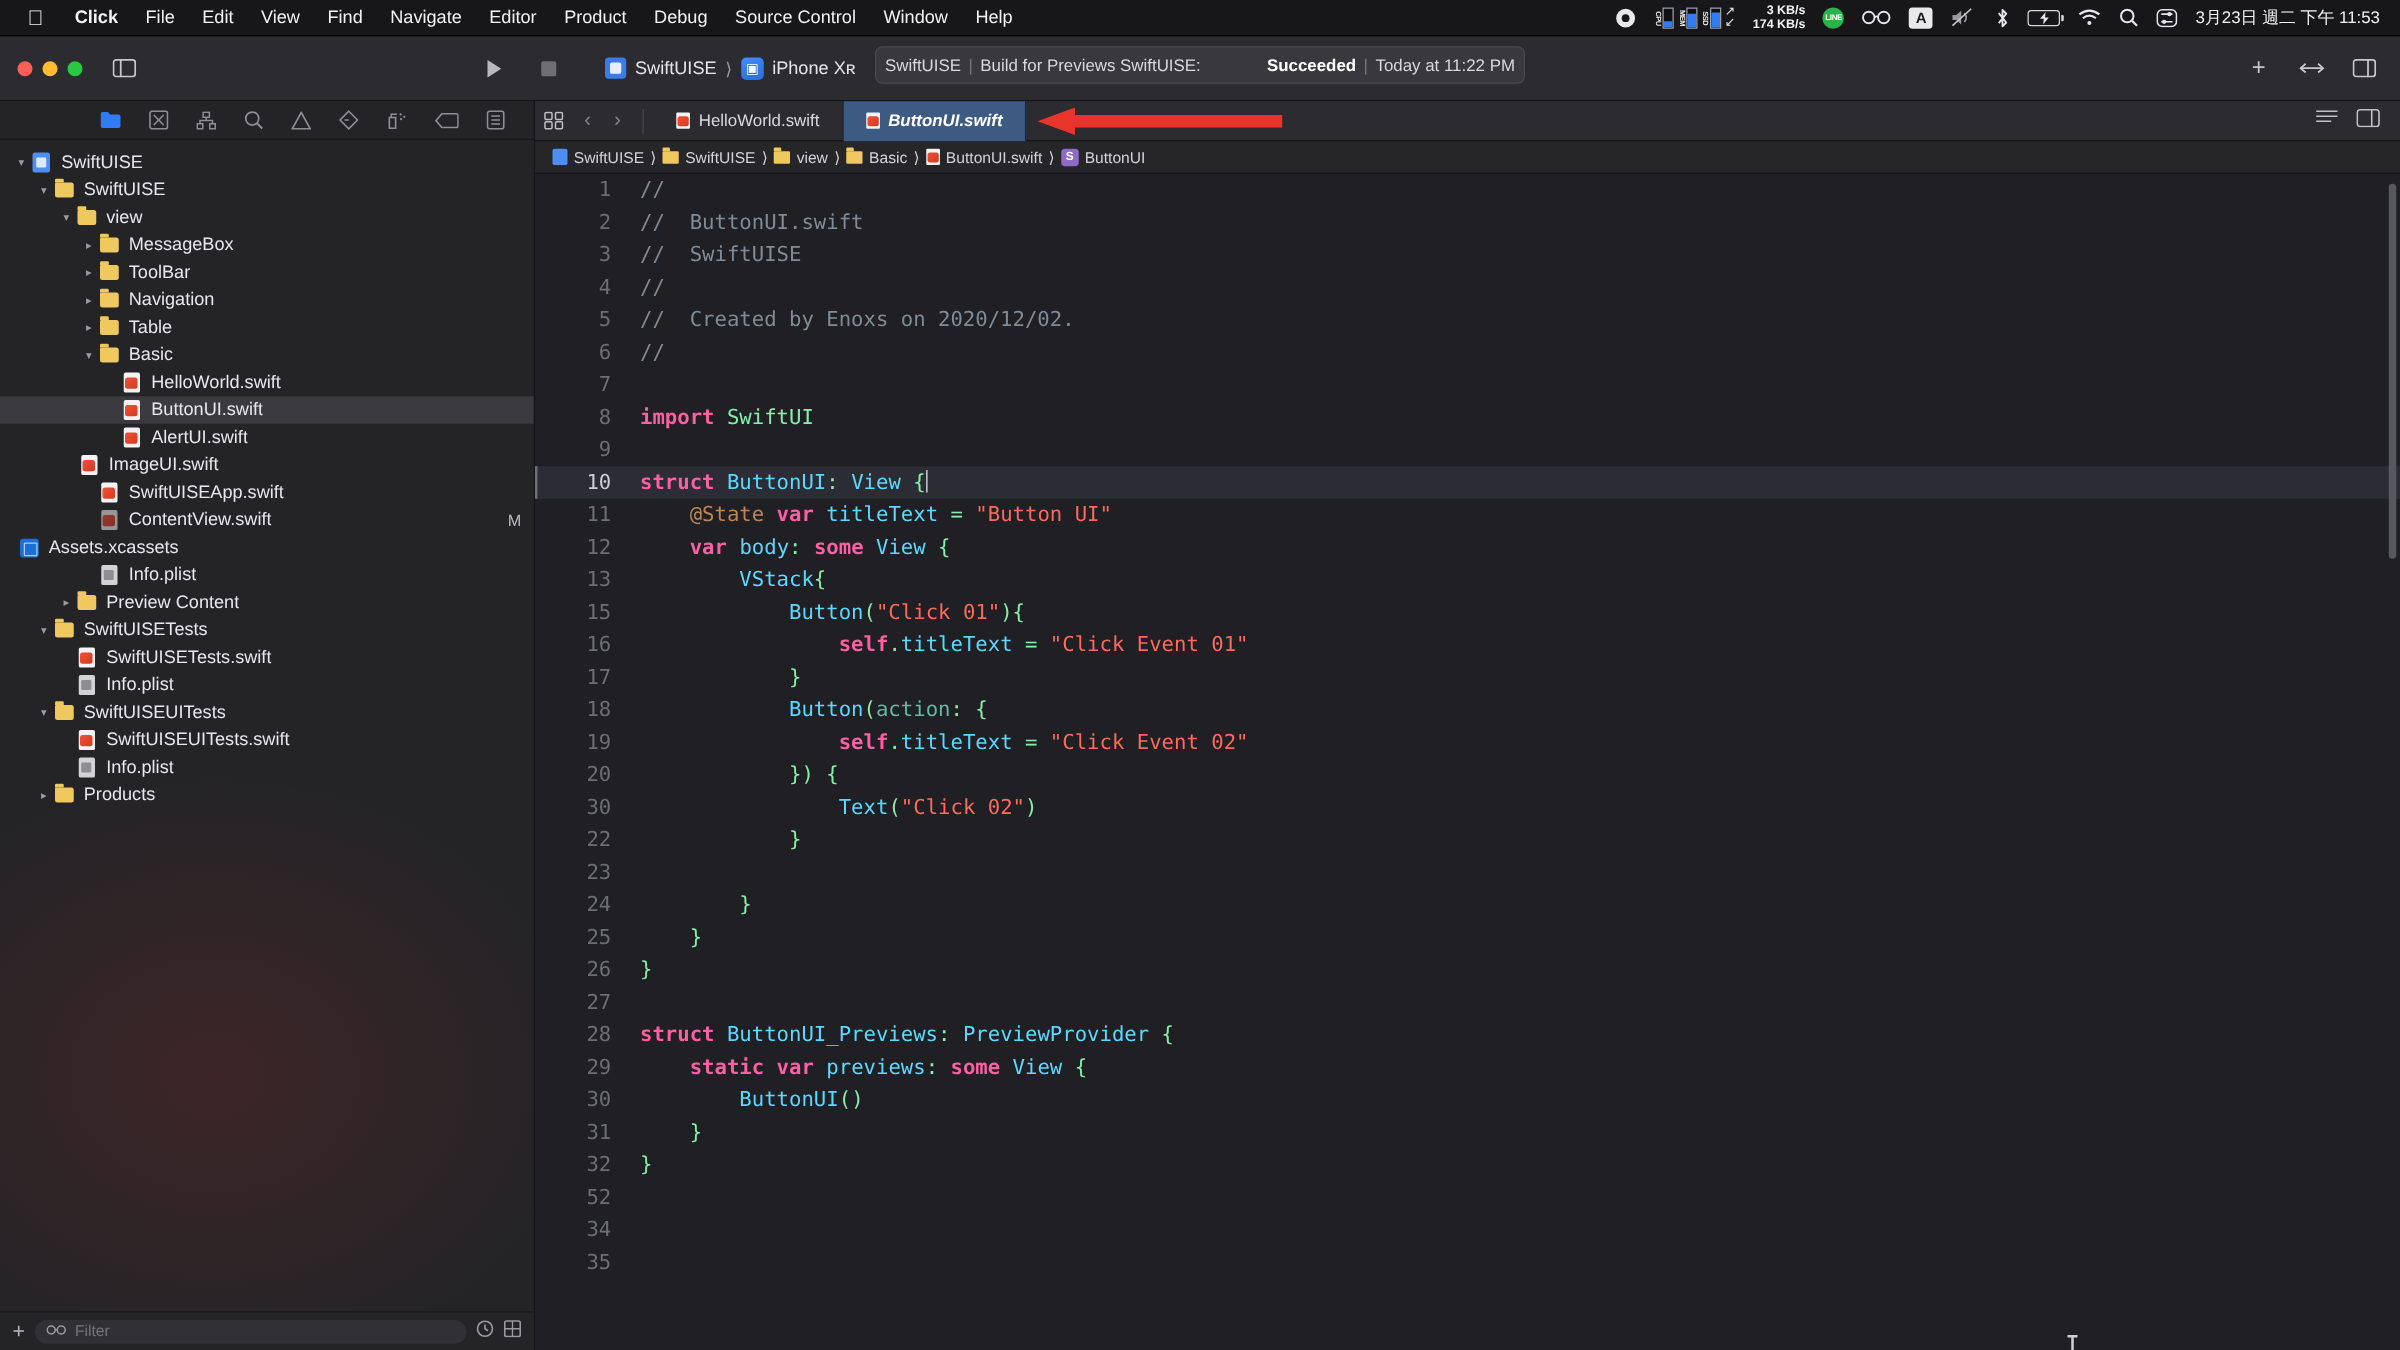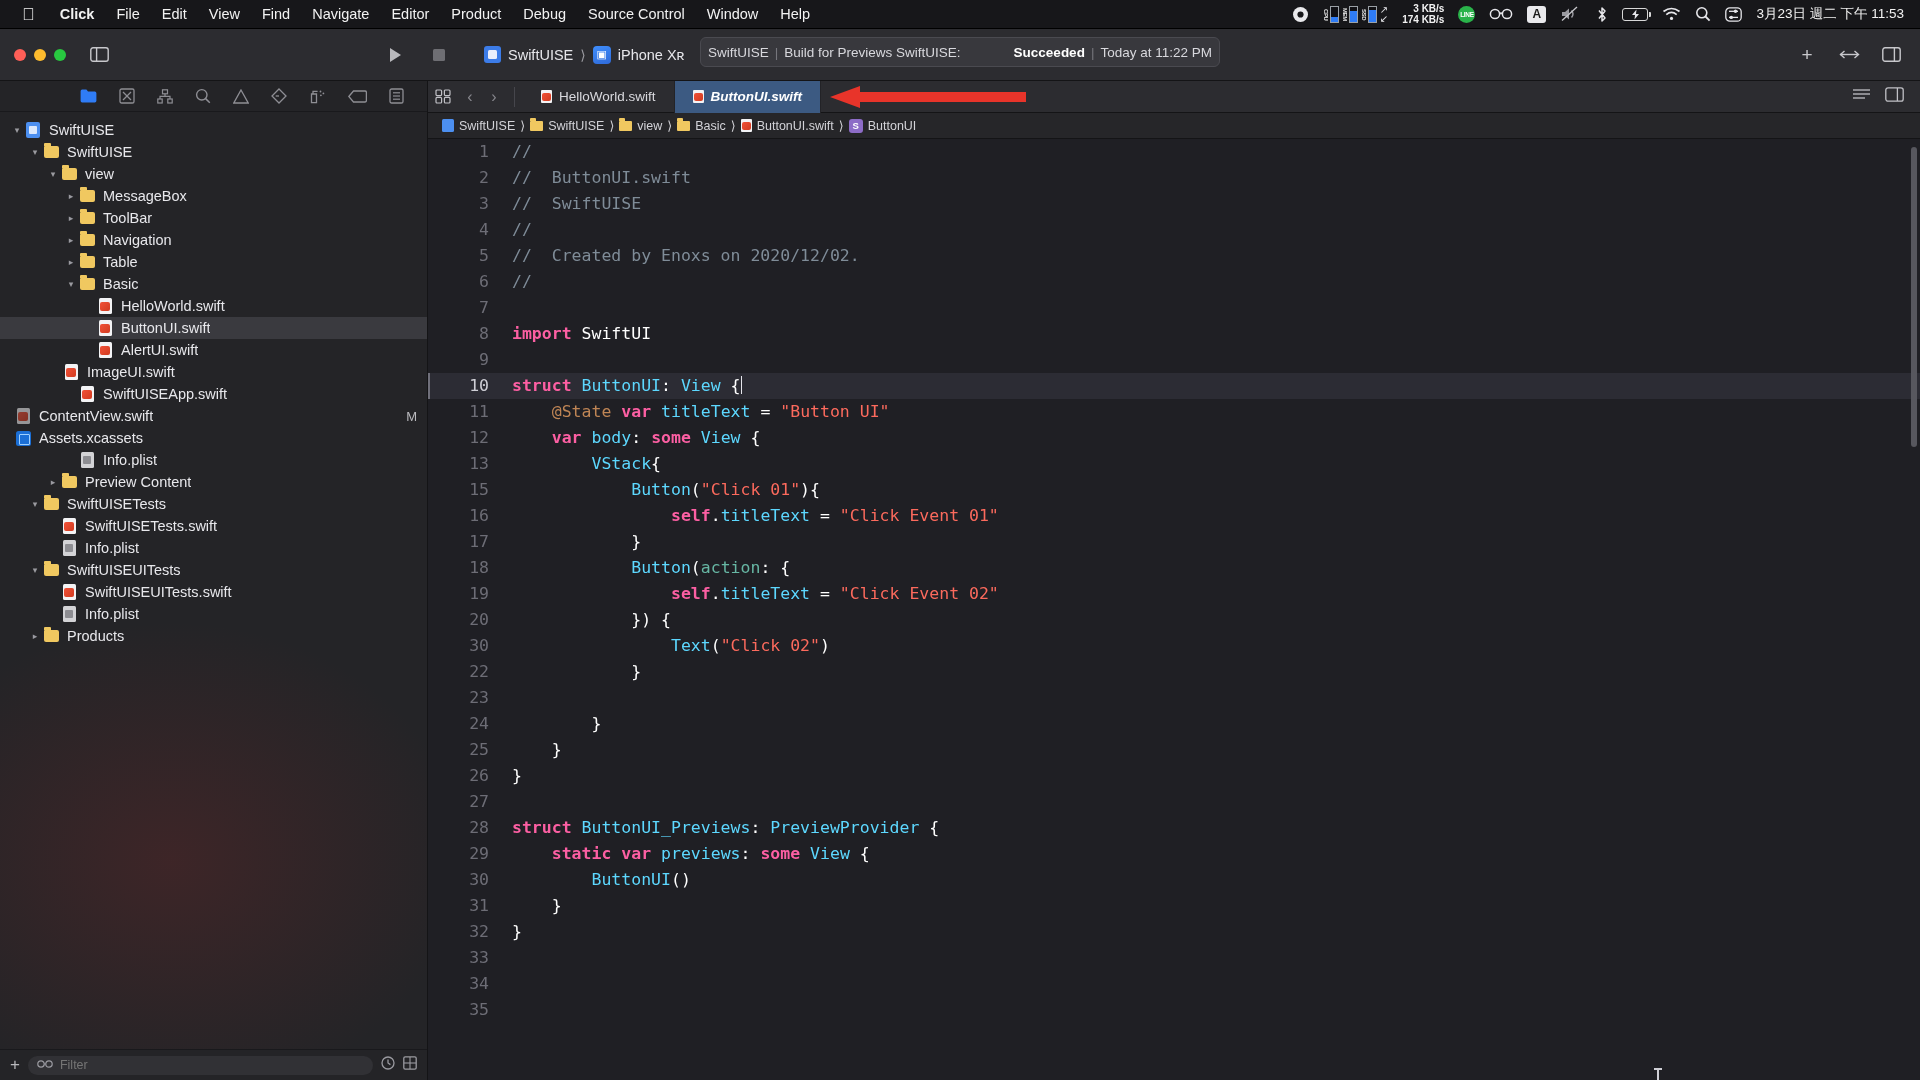--- a/index.html
+++ b/index.html
@@ -242,21 +242,21 @@
     color: #6d6d76; user-select: none;
   }
   .cline.current .gutter { color: #cfcfd6; }
   .ctext { white-space: pre; color: #e6e6ec; padding-left: 10px; }
   .k  { color: #fc5fa3; font-weight: bold; }  
   .ty { color: #5dd8ff; }                      
   .st { color: #fc6a5d; }                      
   .cm { color: #7f8c98; }                      
   .fn { color: #67b7a4; }                      
   .at { color: #bf8555; }                      
-  .pl { color: #ffffff; }                      
+  .pl { color: #86efac; }                      
   .caret {
     display: inline-block; width: 1.5px; height: 18px; background: #e6e6ec;
     vertical-align: -3px;
   }
   #mouse-caret {
     position: absolute; left: 1229px; top: 930px;
     width: 2px; height: 19px; background: #cfcfd6;
   }
   #mouse-caret:before, #mouse-caret:after {
     content: ""; position: absolute; left: -3px; width: 8px; height: 2px; background: #cfcfd6;
@@ -596,21 +596,21 @@
           </span>
           <span class="label">ImageUI.swift</span>
         </div>
         <div class="row" style="padding-left: 64px;">
           <span class="twisty spacer"></span>
           <span class="ic">
             <span class="swiftfile"></span>
           </span>
           <span class="label">SwiftUISEApp.swift</span>
         </div>
-        <div class="row" style="">
+        <div class="row" style="padding-left: 64px;">
           <span class="twisty spacer"></span>
           <span class="ic">
             <span class="swiftfile dim"></span>
           </span>
           <span class="label">ContentView.swift</span>
           <span class="badge-m">M</span>
         </div>
         <div class="row" style="">
           <span class="twisty spacer"></span>
           <span class="ic">
@@ -907,21 +907,21 @@
           </div>
           <div class="cline">
             <span class="gutter">31</span>
             <span class="ctext"><span class="pl">    }</span></span>
           </div>
           <div class="cline">
             <span class="gutter">32</span>
             <span class="ctext"><span class="pl">}</span></span>
           </div>
           <div class="cline">
-            <span class="gutter">33</span>
+            <span class="gutter">52</span>
             <span class="ctext"></span>
           </div>
           <div class="cline">
             <span class="gutter">34</span>
             <span class="ctext"></span>
           </div>
           <div class="cline">
             <span class="gutter">35</span>
             <span class="ctext"></span>
           </div>

